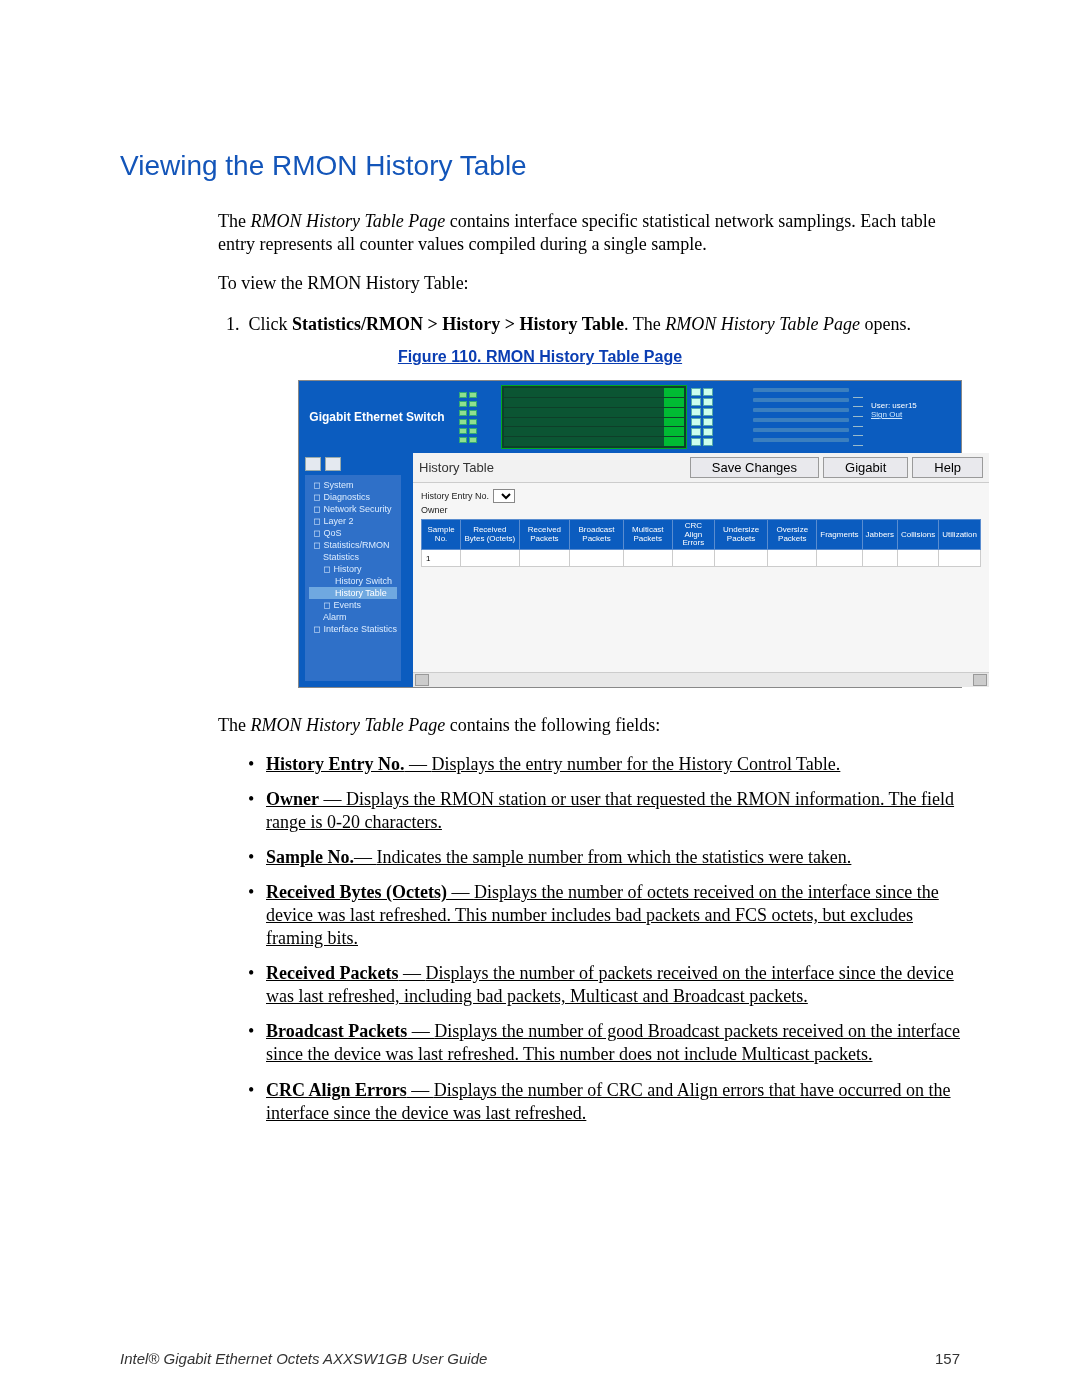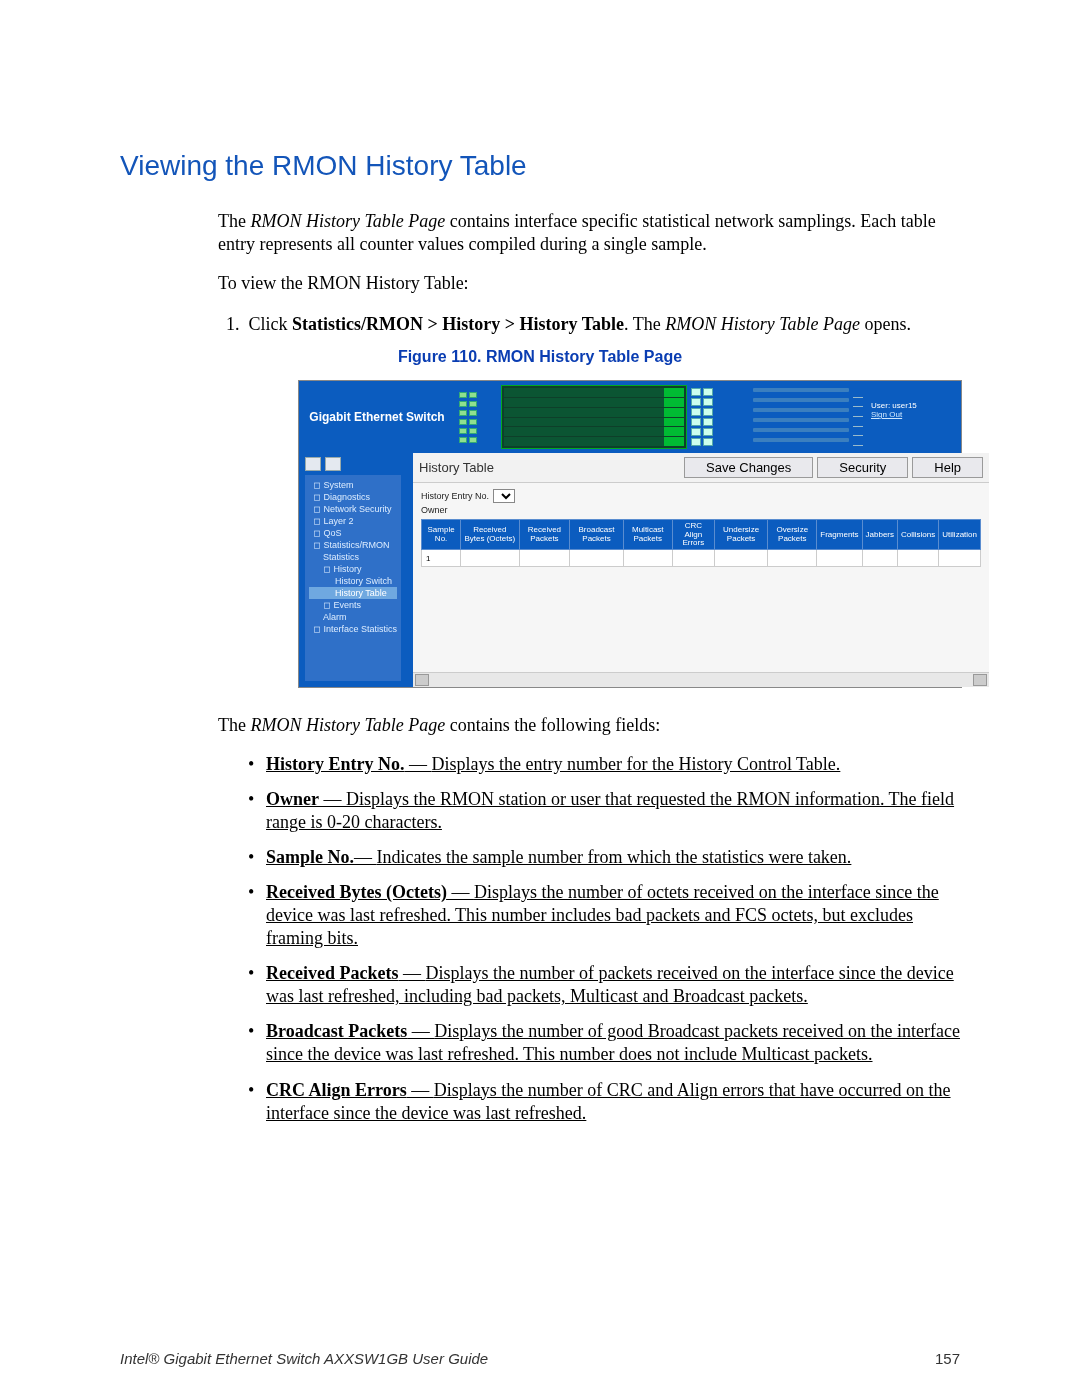--- a/index.html
+++ b/index.html
@@ -27,20 +27,21 @@
   }
   .indent1 { margin-left: 98px; }
   .numlist { margin-left: 128px; text-indent: -22px; font-size: 18px; line-height: 1.28; margin-bottom: 12px; }
   .fig-caption {
     color: #0a3db2;
     font-family: Arial, Helvetica, sans-serif;
     font-weight: 700;
     font-size: 16px;
     text-align: center;
     margin: 10px 0 14px 0;
+    text-decoration: underline;
   }
   .screenshot-wrap { margin: 0 0 26px 178px; width: 662px; }
 
   
   .shot {
     width: 662px;
     border: 1px solid #888;
     background: #0b5cbf;
     font-family: Arial, Helvetica, sans-serif;
     font-size: 10px;
@@ -294,21 +295,21 @@
             <div class="tree-item tree-sub1">Alarm</div>
             <div class="tree-item tree-sub0"><span class="boxmark">◻</span> Interface Statistics</div>
           </div>
       </div>
 
       <div class="content">
         <div class="content-top">
           <h4>History Table</h4>
           <div class="btnbar">
             <button class="btn">Save Changes</button>
-            <button class="btn">Security</button>
+            <button class="btn">Gigabit</button>
             <button class="btn">Help</button>
           </div>
         </div>
         <div class="params">
           <div class="row">
             <span>History Entry No.</span>
             <select><option></option></select>
           </div>
           <div class="row">
             <span>Owner</span>
@@ -367,15 +368,15 @@
     <li><span class="bold">History Entry No.</span><span> — </span><span>Displays the entry number for the History Control Table.</span></li>
     <li><span class="bold">Owner</span><span> — </span><span>Displays the RMON station or user that requested the RMON information. The field range is 0-20 characters.</span></li>
     <li><span class="bold">Sample No.</span><span>— </span><span>Indicates the sample number from which the statistics were taken.</span></li>
     <li><span class="bold">Received Bytes (Octets)</span><span> — </span><span>Displays the number of octets received on the interface since the device was last refreshed. This number includes bad packets and FCS octets, but excludes framing bits.</span></li>
     <li><span class="bold">Received Packets</span><span> — </span><span>Displays the number of packets received on the interface since the device was last refreshed, including bad packets, Multicast and Broadcast packets.</span></li>
     <li><span class="bold">Broadcast Packets</span><span> — </span><span>Displays the number of good Broadcast packets received on the interface since the device was last refreshed. This number does not include Multicast packets.</span></li>
     <li><span class="bold">CRC Align Errors</span><span> — </span><span>Displays the number of CRC and Align errors that have occurred on the interface since the device was last refreshed.</span></li>
   </ul>
 
 <div class="footer">
-  <span>Intel® Gigabit Ethernet Switch AXXSW1GB User Guide</span>
+  <span>Intel® Gigabit Ethernet Octets AXXSW1GB User Guide</span>
   <span class="pageno">157</span>
 </div>
 
 </body></html>

